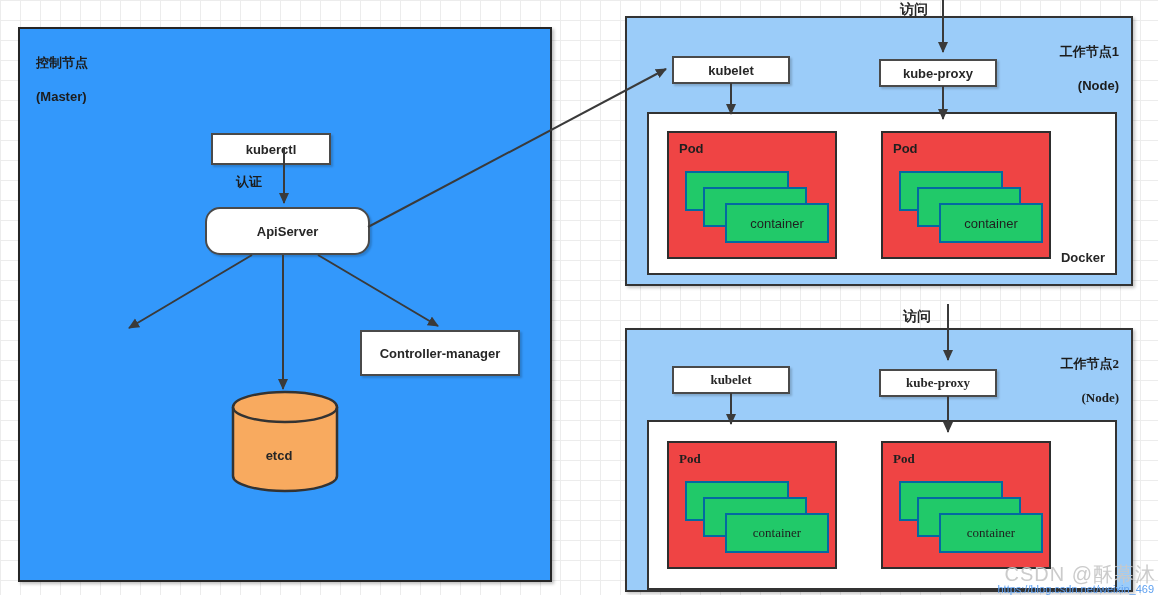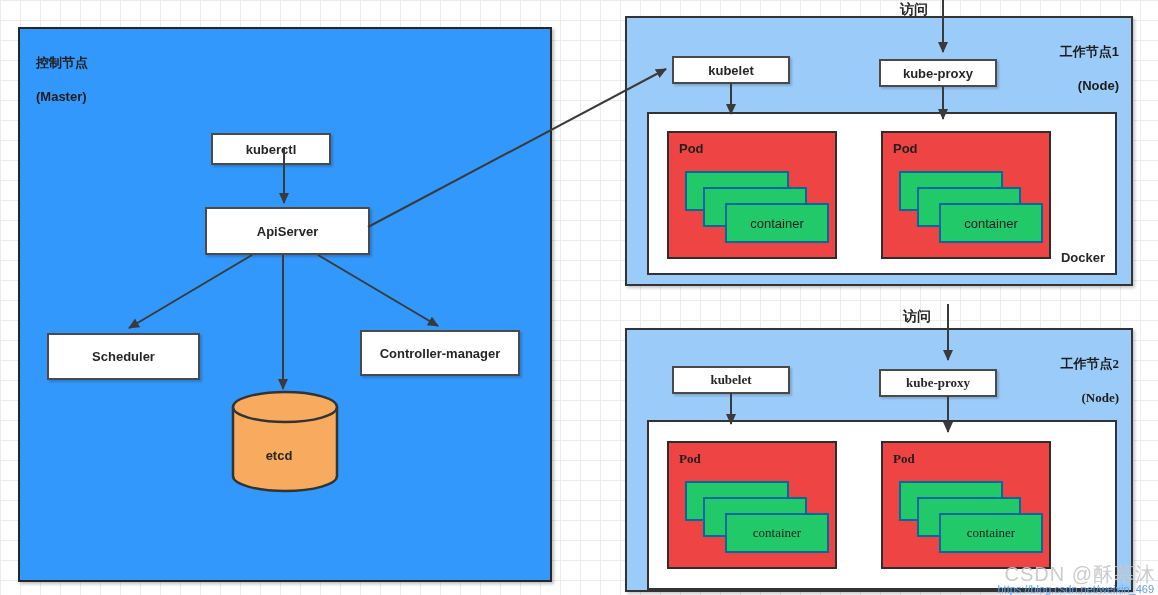--- a/index.html
+++ b/index.html
@@ -97,28 +97,29 @@
   <div id="master">
     <div class="region-title" style="left:16px; top:8px;">
       <span>控制节点</span><br>
       <span>(Master)</span>
     </div>
 
     <div class="box" style="left:191px; top:104px; width:120px; height:32px;">
       <span>kuberctl</span>
     </div>
 
-
-    <div class="box" style="left:185px; top:178px; width:165px; height:48px;">
+    <div class="auth-text">
+      <span>认证</span><br>
+      <span>控制访问</span>
+    </div>
+
+    <div class="box" style="left:185px; top:178px; width:165px; height:48px;border-radius:15px;">
       <span>ApiServer</span>
     </div>
 
-    <div class="box" style="left:27px; top:304px; width:153px; height:47px;">
-      <span>Scheduler</span>
-    </div>
 
     <div class="box" style="left:340px; top:301px; width:160px; height:46px;">
       <span>Controller-manager</span>
     </div>
   </div>
 
   <div id="etcd-label">etcd</div>
 
   <div id="node1" class="node">
     <div class="region-title node-title">

